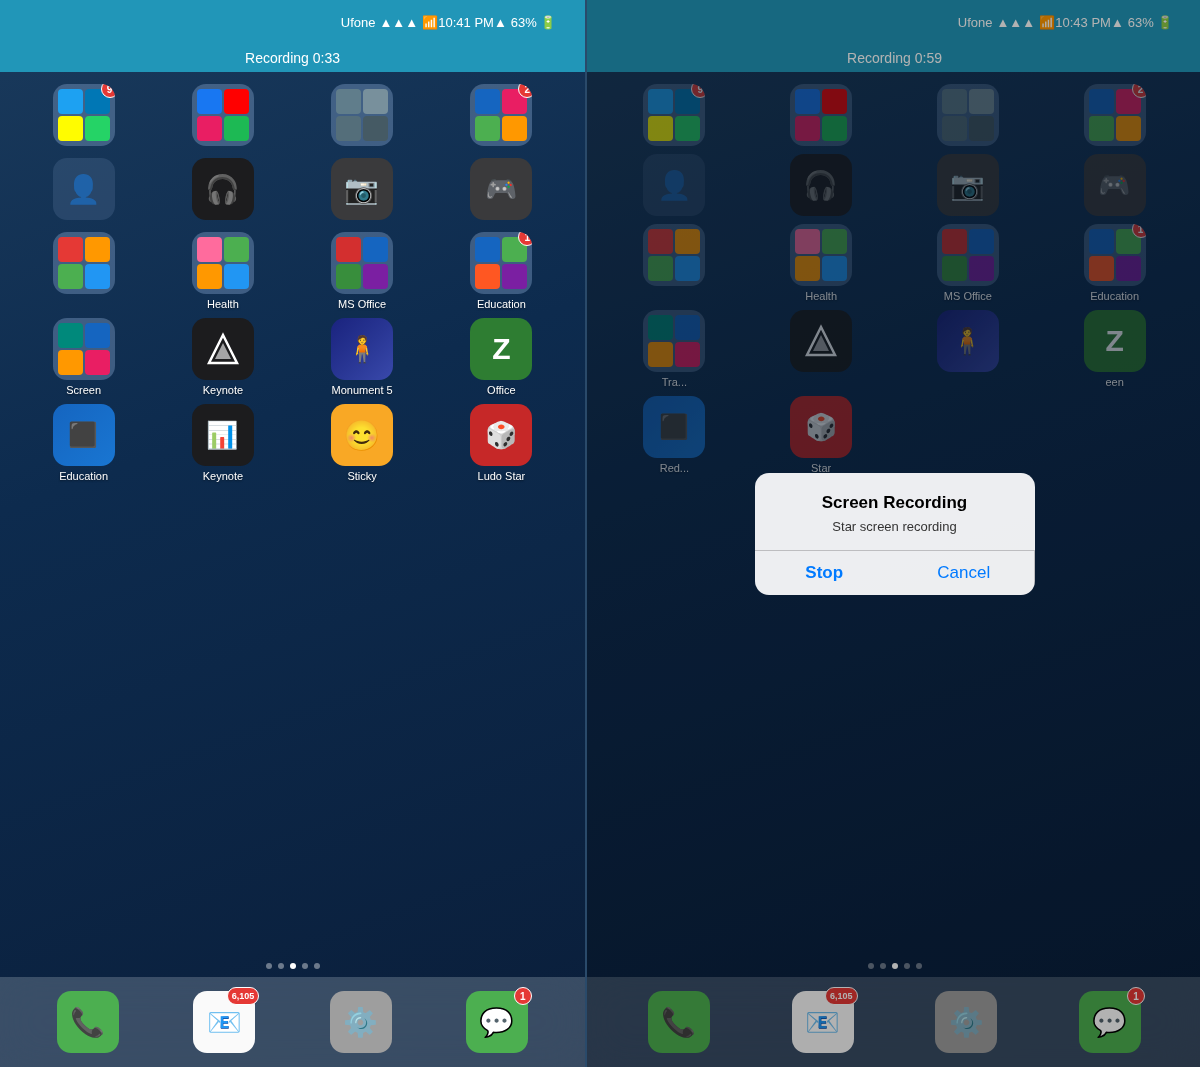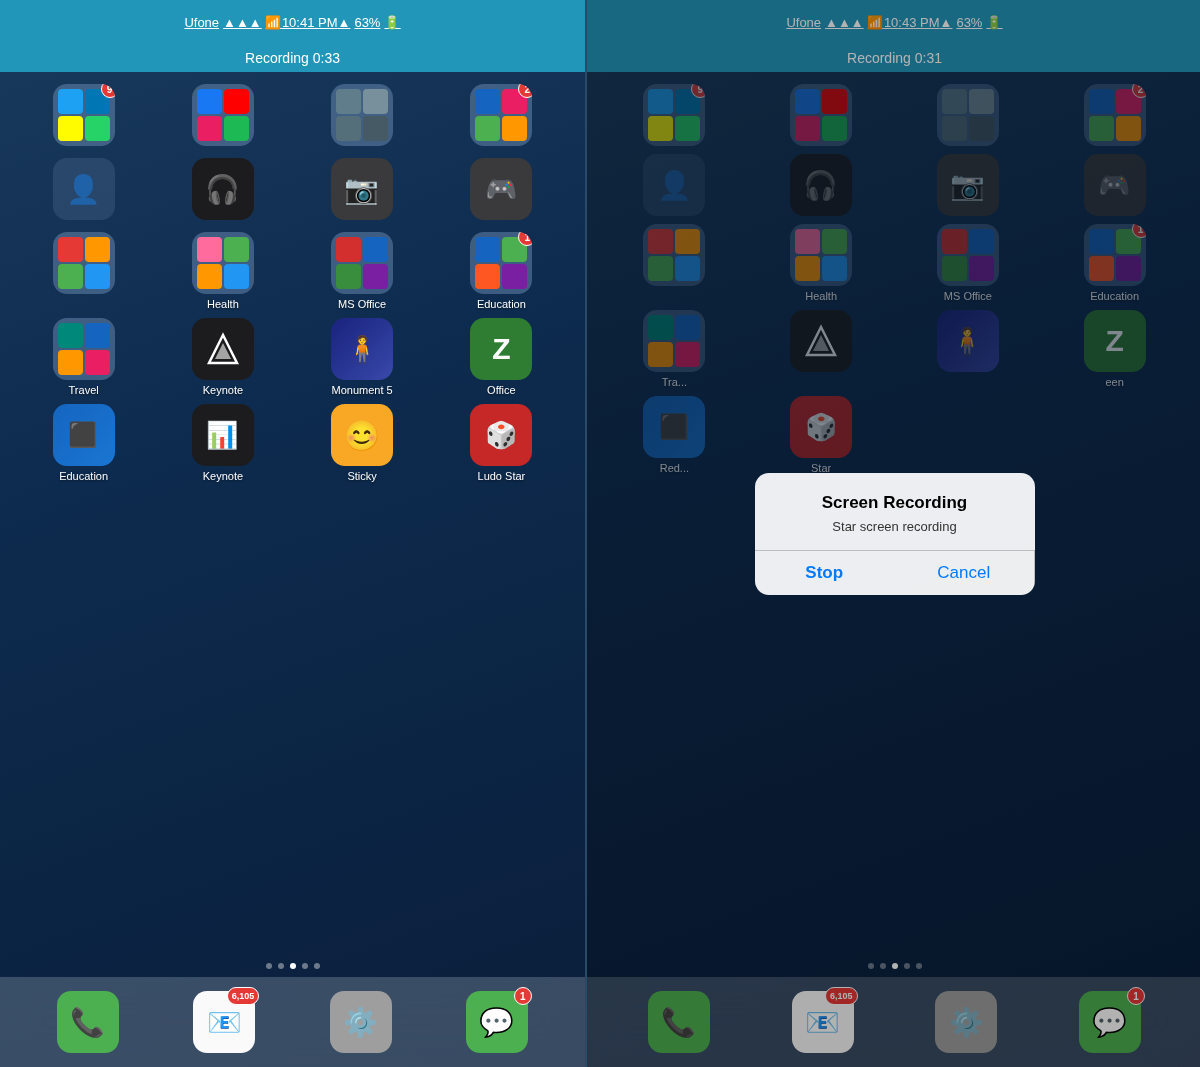--- a/index.html
+++ b/index.html
@@ -20,26 +20,25 @@
     }
 
     .divider { width: 2px; background: #2a4a6a; flex-shrink: 0; }
 
     
     .status-bar {
       height: 44px;
       background: #2196b8;
       display: flex;
       align-items: center;
-      justify-content: center;
+      justify-content: flex-end;
       padding: 0 28px;
       color: white;
       font-size: 13px;
       font-weight: 500;
-      text-decoration: underline;
     }
     .status-left { display: flex; align-items: center; gap: 4px; }
     .status-center { font-size: 13px; font-weight: 500; }
     .status-right { display: flex; align-items: center; gap: 4px; }
     .recording-bar {
       height: 28px;
       background: #2196b8;
       display: flex;
       align-items: center;
       justify-content: center;
@@ -396,21 +395,21 @@
       <span class="app-label">Education</span>
     </div>
 
     <div class="app-item">
       <div class="app-icon folder">
         <div class="folder-mini" style="background:#00897B"></div>
         <div class="folder-mini" style="background:#1565C0"></div>
         <div class="folder-mini" style="background:#FF9800"></div>
         <div class="folder-mini" style="background:#E91E63"></div>
       </div>
-      <span class="app-label">Travel</span>
+      <span class="app-label">Screen</span>
     </div>
 
     <div class="app-item">
       <div class="app-icon" style="background:#1C1C1E;display:flex;align-items:center;justify-content:center;">
         <svg width="36" height="36" viewBox="0 0 36 36">
           <polygon points="18,4 32,32 4,32" fill="none" stroke="white" stroke-width="2.5"></polygon>
           <polygon points="18,12 26,28 10,28" fill="white" opacity="0.6"></polygon>
         </svg>
       </div>
       <span class="app-label">Keynote</span>
@@ -506,21 +505,21 @@
     </div>
     <div class="status-center">10:43 PM</div>
     <div class="status-right">
       <span>▲</span>
       <span>63%</span>
       <span>🔋</span>
     </div>
   </div>
 
   <div class="recording-bar">
-    <span>Recording  0:31</span>
+    <span>Recording  0:59</span>
   </div>
 
   <div class="app-grid dimmed">
 
     <div class="app-item">
       <div class="app-icon folder">
         <div class="folder-mini mini-blue"></div>
         <div class="folder-mini mini-linkedin"></div>
         <div class="folder-mini mini-snap"></div>
         <div class="folder-mini mini-green"></div>

